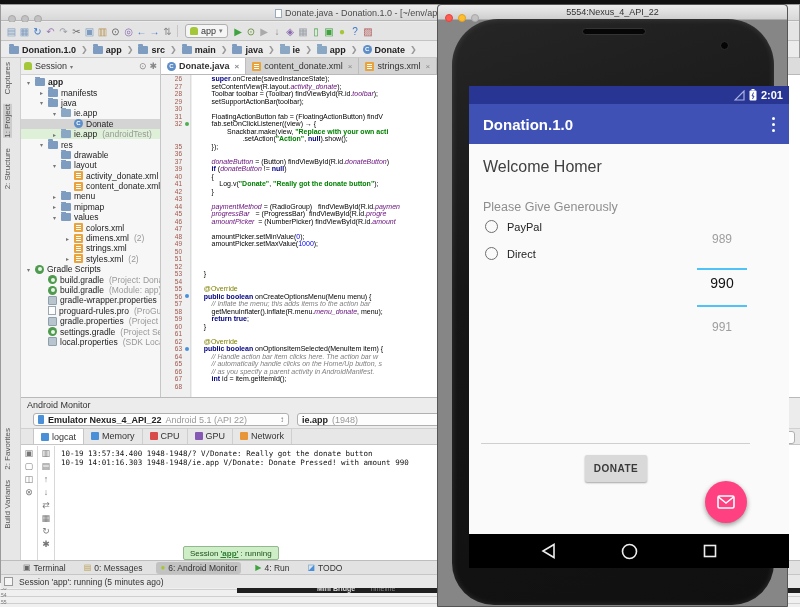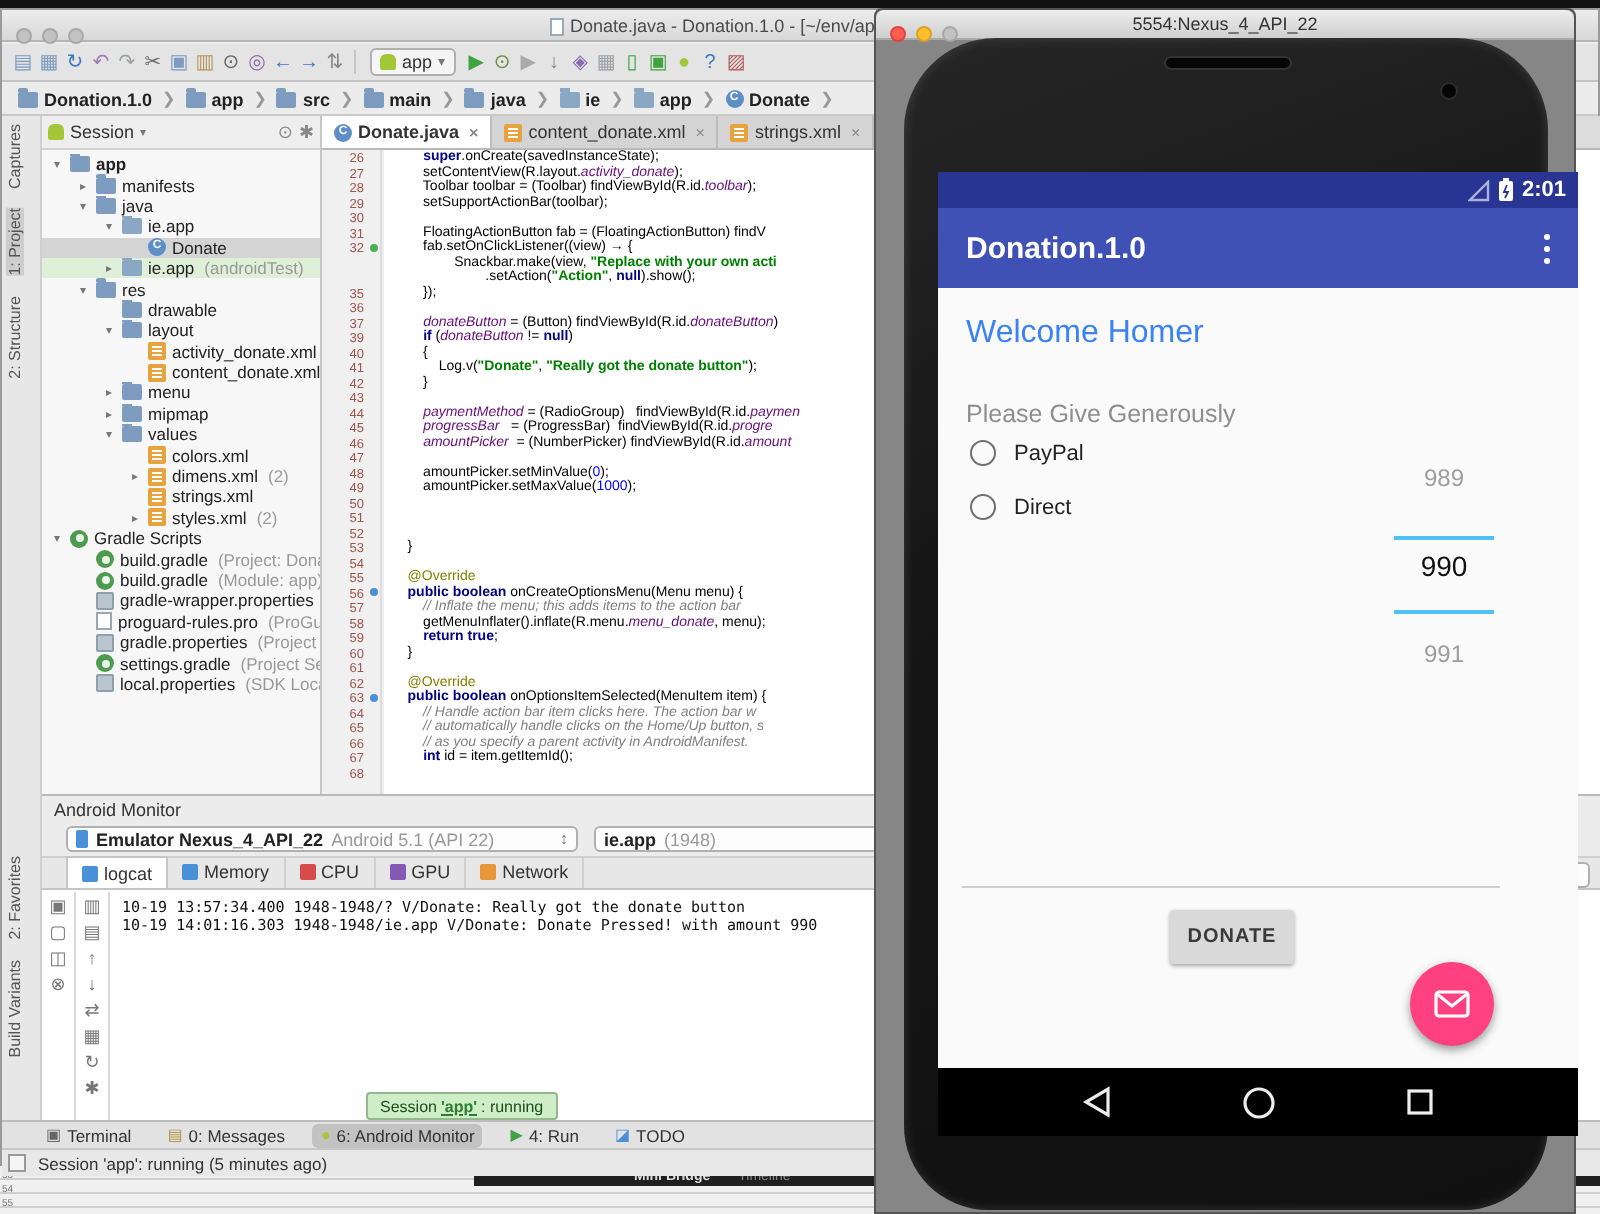--- a/index.html
+++ b/index.html
@@ -119,21 +119,21 @@
   .speaker{left:130px;top:9px;width:64px;height:7px;background:#060606;border:1px solid #333;border-radius:4px;}
   .cam{left:268px;top:22px;width:9px;height:9px;border-radius:50%;background:#050505;border:1px solid #2d2d2d;}
   .pscreen{left:17px;top:67px;width:320px;height:482px;background:#fafafa;}
   .sbar{left:0;top:0;width:100%;height:18px;background:#283593;display:flex;align-items:center;justify-content:flex-end;gap:4px;padding-right:6px;color:#fff;}
   .sbar .time{font-size:11px;font-weight:bold;}
   .abar{left:0;top:18px;width:100%;height:40px;background:#3f51b5;display:flex;align-items:center;padding:0 14px;}
   .abar .t{color:#fff;font-size:15px;font-weight:bold;flex:1;}
   .overflow-dots{width:3px;height:15px;display:flex;flex-direction:column;justify-content:space-between;}
   .overflow-dots i{width:3px;height:3px;border-radius:50%;background:#fff;}
   .content{left:0;top:58px;width:100%;height:390px;background:#fafafa;color:#212121;}
-  .welcome{left:14px;top:14px;font-size:16px;color:#3b82f6;}
+  .welcome{left:14px;top:14px;font-size:16px;color:#404040;}
   .prompt{left:14px;top:56px;font-size:12.5px;color:#8e8e8e;}
   .radio-row{left:16px;display:flex;align-items:center;gap:9px;}
   .radio{width:13px;height:13px;border:1.6px solid #6f6f6f;border-radius:50%;background:transparent;flex:none;}
   .radio-label{font-size:11px;color:#222;}
   .pick-num{width:60px;text-align:center;}
   .pick-dim{color:#9e9e9e;font-size:12px;}
   .pick-sel{color:#111;font-size:14px;}
   .pick-line{width:50px;height:2px;background:#4fc3f7;}
   .divider{left:12px;top:299px;width:269px;height:1px;background:#cfcfcf;}
   .donate-btn{left:116px;top:311px;width:62px;height:27px;background:#d9d9d9;border-radius:2px;box-shadow:0 1px 2px rgba(0,0,0,.35);display:flex;align-items:center;justify-content:center;font-size:10px;font-weight:bold;color:#3a3a3a;letter-spacing:.5px;}

